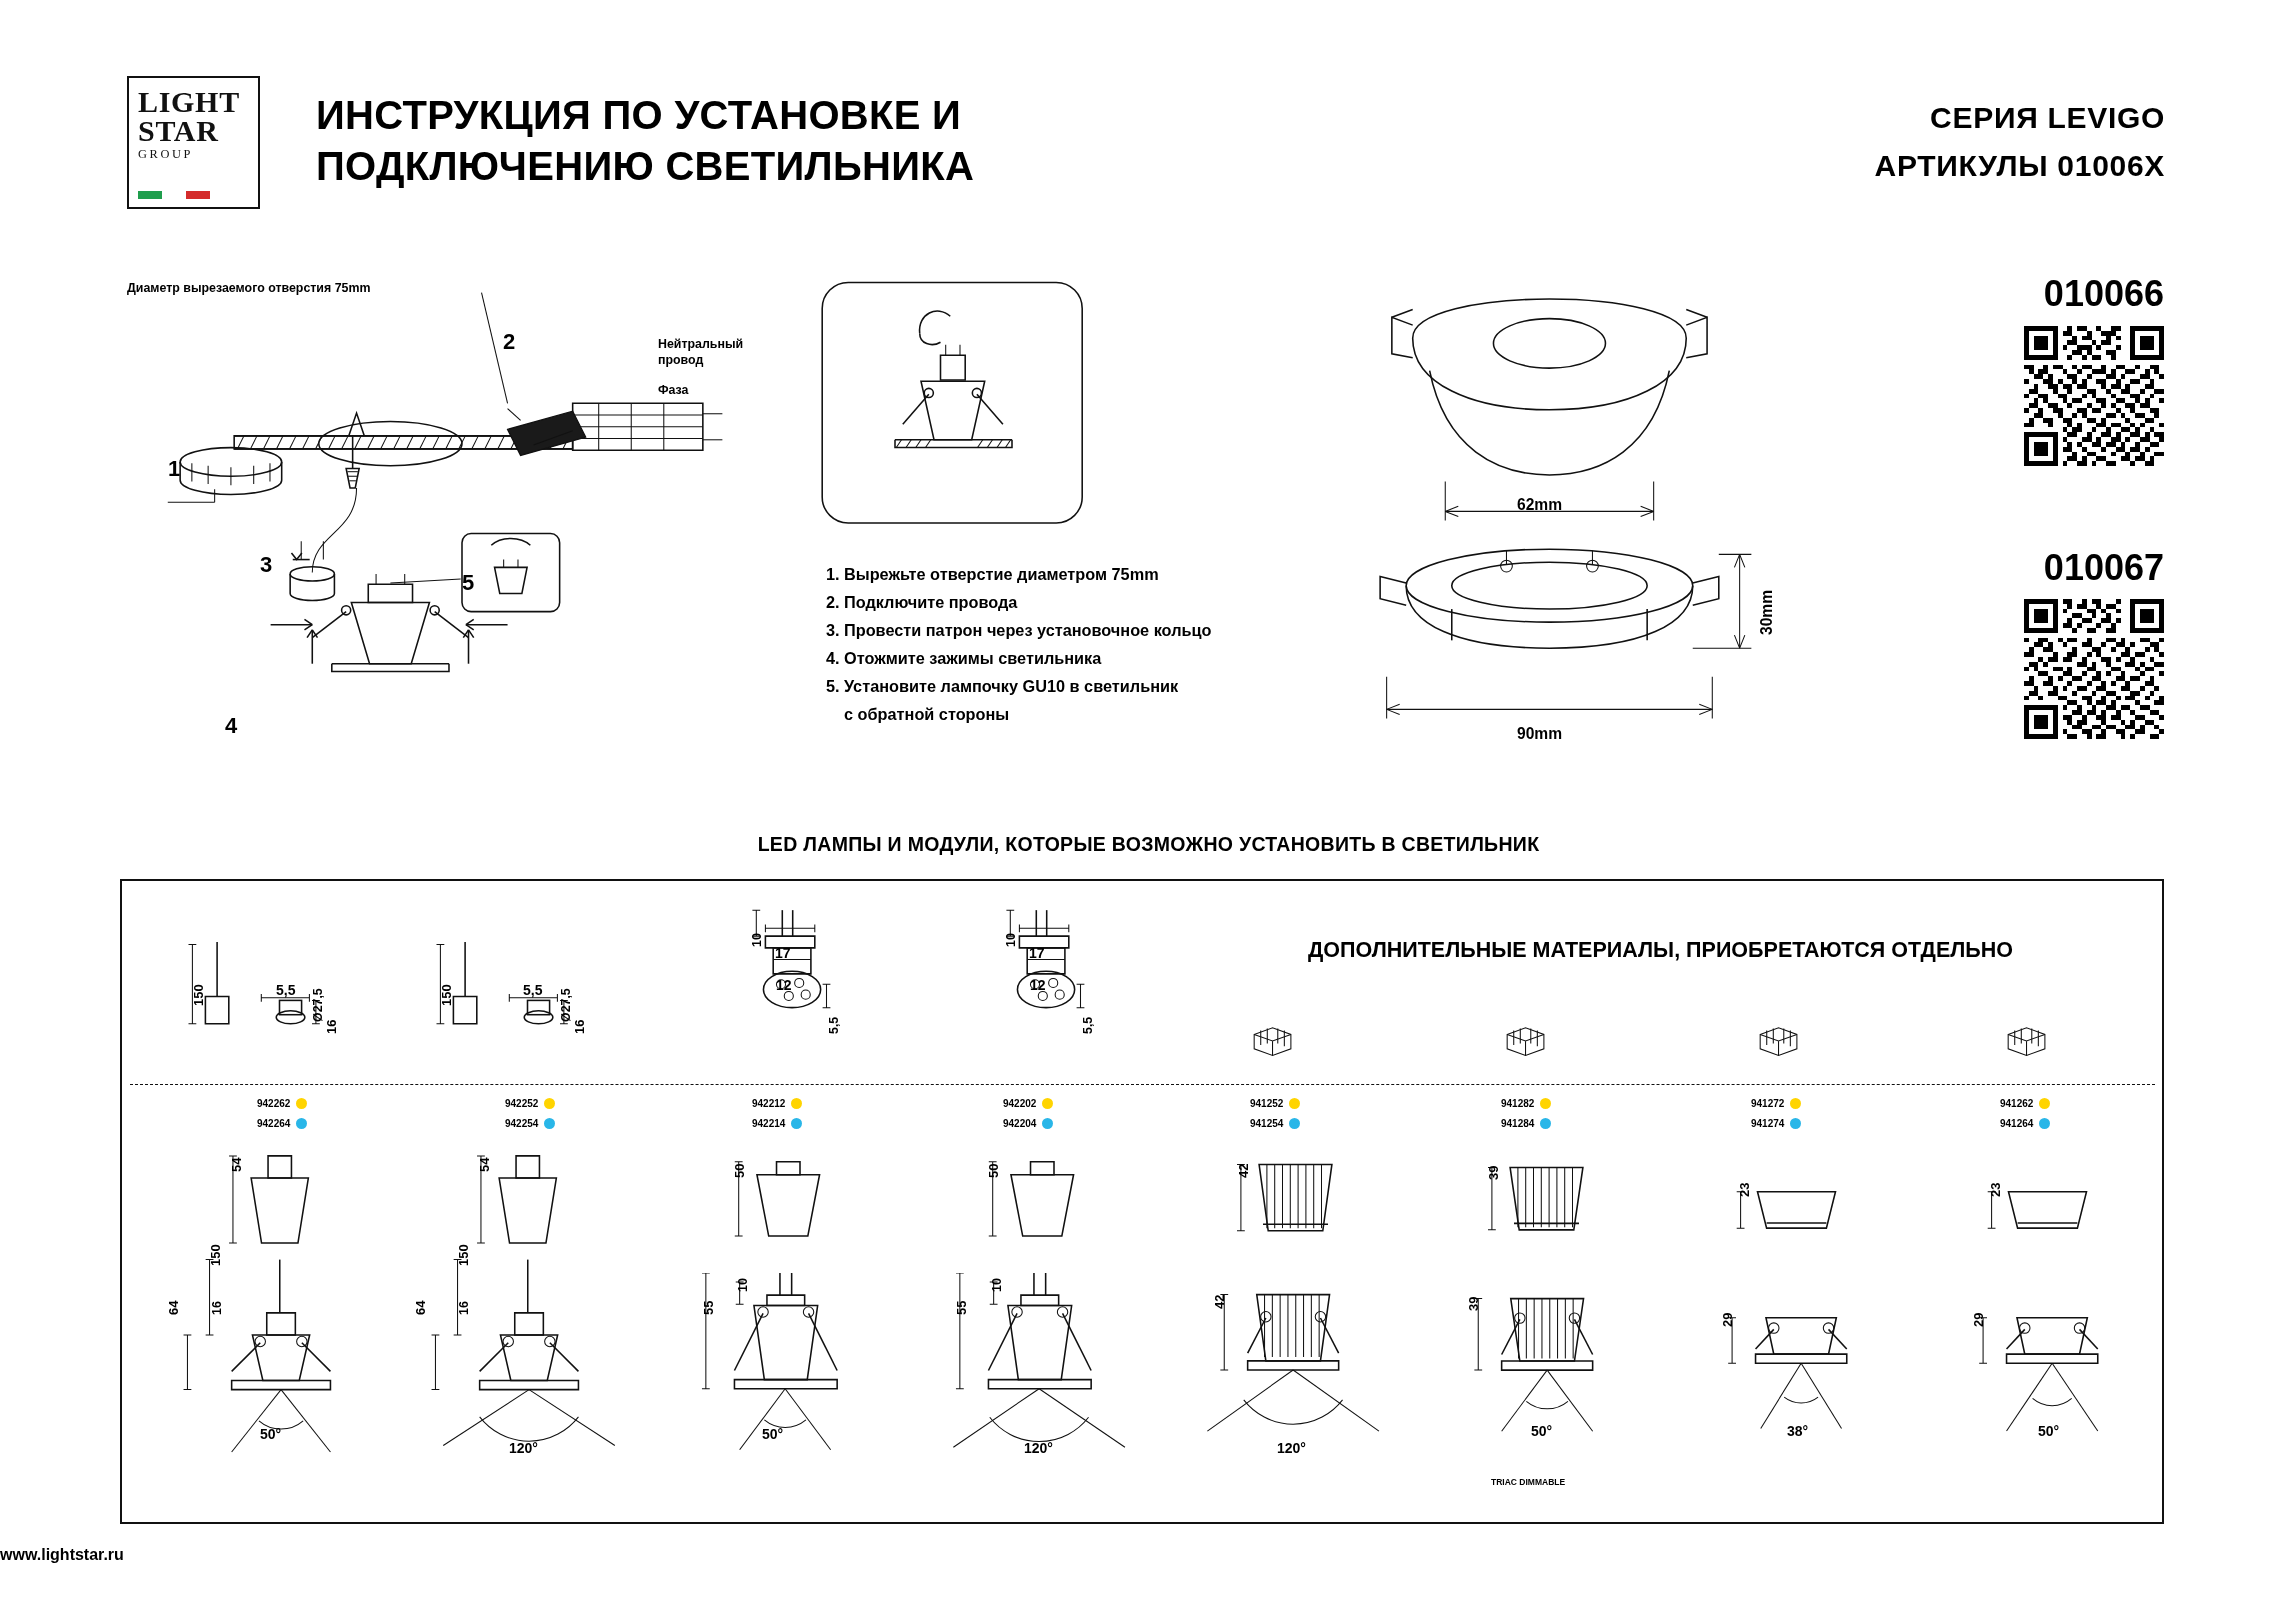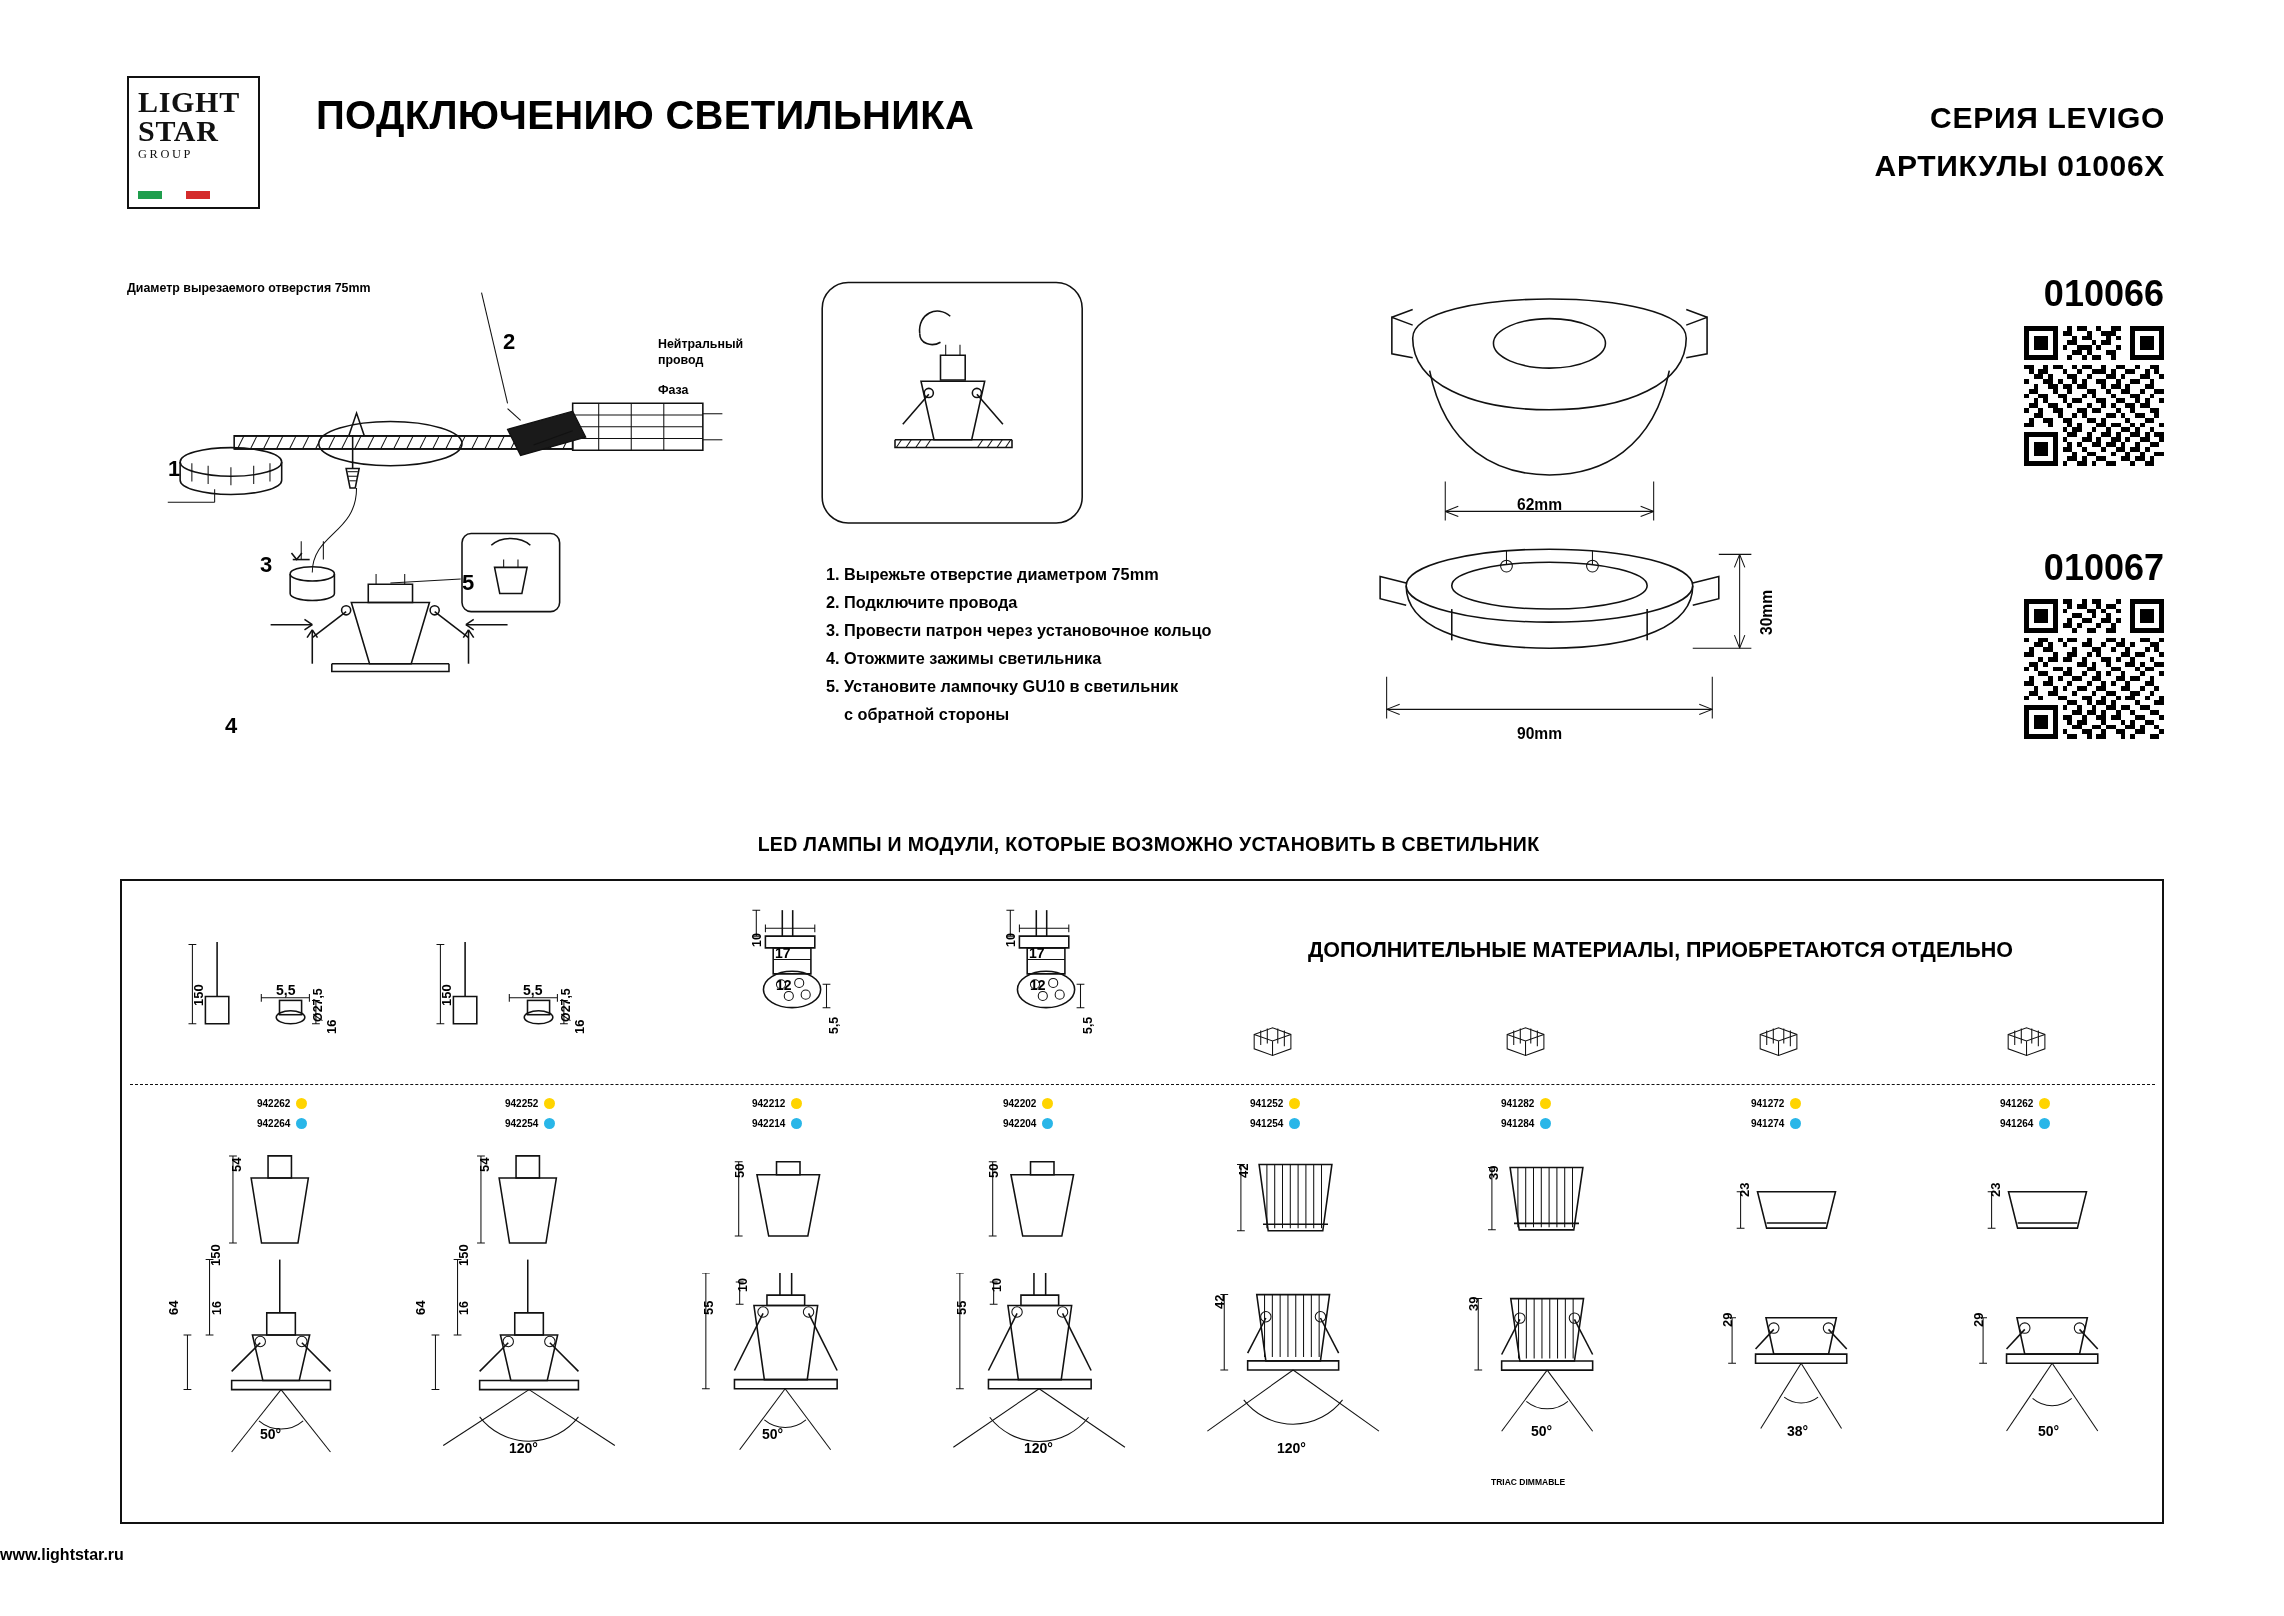--- a/index.html
+++ b/index.html
@@ -212,20 +212,21 @@
       <div class="logo-word">STAR</div>
       <div class="logo-sub">GROUP</div>
       <div class="logo-flag">
         <i style="background:#1f9e4d"></i>
           <i style="background:#ffffff"></i>
           <i style="background:#d42b2b"></i>
       </div>
     </div>
 
     <div class="title-main">
+      <div>ИНСТРУКЦИЯ ПО УСТАНОВКЕ И</div>
       <div>ПОДКЛЮЧЕНИЮ СВЕТИЛЬНИКА</div>
     </div>
 
     <div class="title-right">
       <div>СЕРИЯ LEVIGO</div>
       <div>АРТИКУЛЫ 01006X</div>
     </div>
   </div>
 
   <div class="small-label" style="left:127px; top:281px;">Диаметр вырезаемого отверстия 75mm</div>

